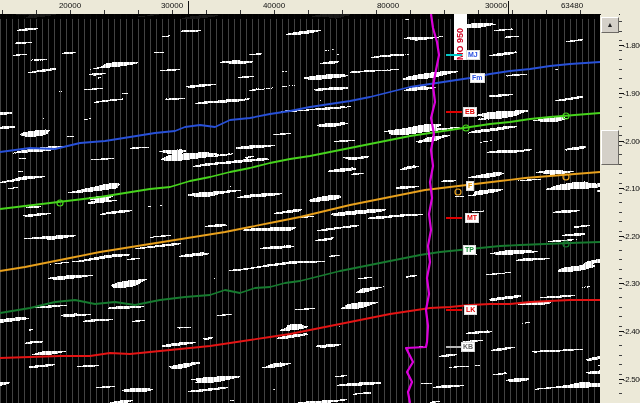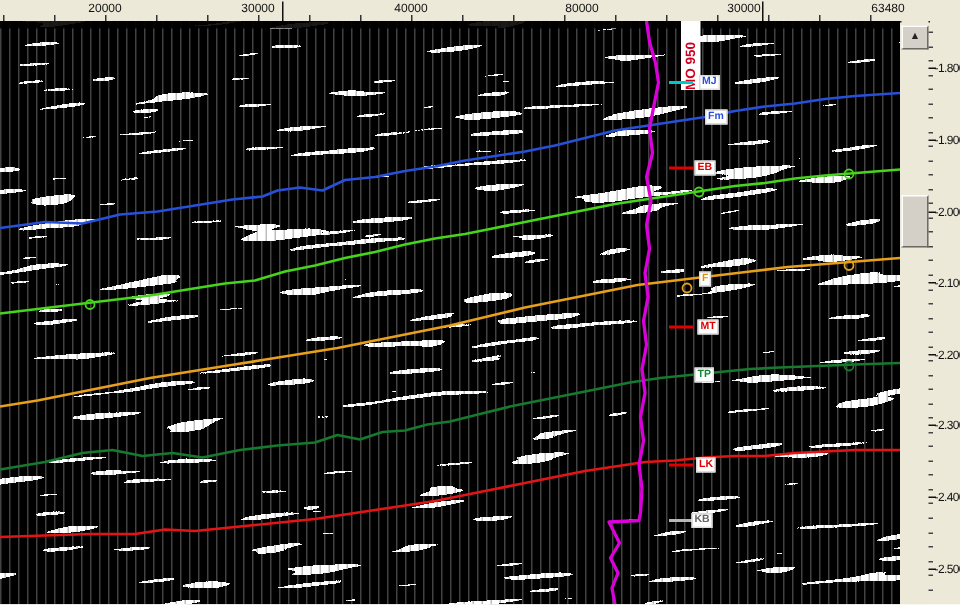--- a/index.html
+++ b/index.html
@@ -65,21 +65,21 @@
       <div class="tick-minor-top" style="left: 512px;"></div>
       <div class="tick-minor-top" style="left: 546px;"></div>
       <div class="tick-minor-top" style="left: 580px;"></div>
       <div class="tick-major-top" style="left: 188px;"></div>
       <div class="tick-major-top" style="left: 508px;"></div>
       <div class="top-label" style="left: 70px;">20000</div>
       <div class="top-label" style="left: 172px;">30000</div>
       <div class="top-label" style="left: 274px;">40000</div>
       <div class="top-label" style="left: 388px;">80000</div>
       <div class="top-label" style="left: 496px;">30000</div>
-      <div class="top-label" style="left: 592px;">63480</div>
+      <div class="top-label" style="left: 572px;">63480</div>
     </div>
 
   <div id="pane">
     <svg id="seis-svg" width="600" height="389">
       <defs>
         <filter id="seismicF" x="-10%" y="-10%" width="120%" height="120%" color-interpolation-filters="sRGB">
           <feTurbulence type="fractalNoise" baseFrequency="0.013 0.13" numOctaves="2" seed="11" result="n"></feTurbulence>
           <feColorMatrix in="n" type="saturate" values="0" result="g"></feColorMatrix>
           <feComponentTransfer in="g">
             <feFuncR type="discrete" tableValues="0 1 0 0 1 0"></feFuncR>

